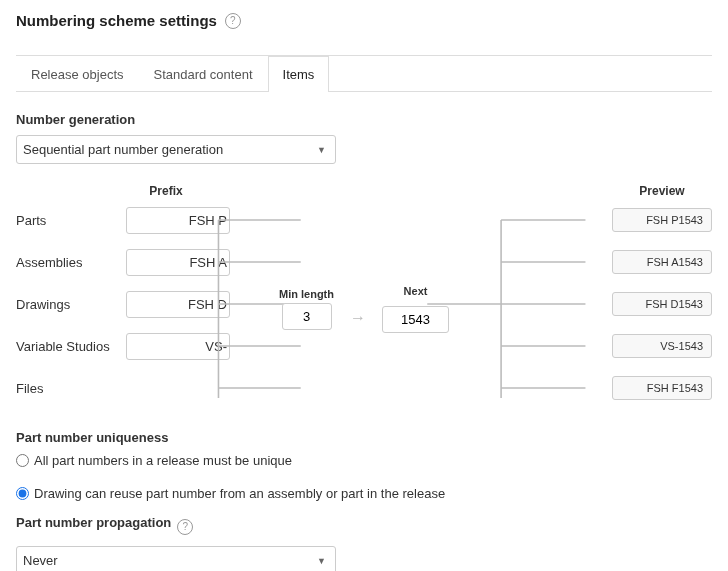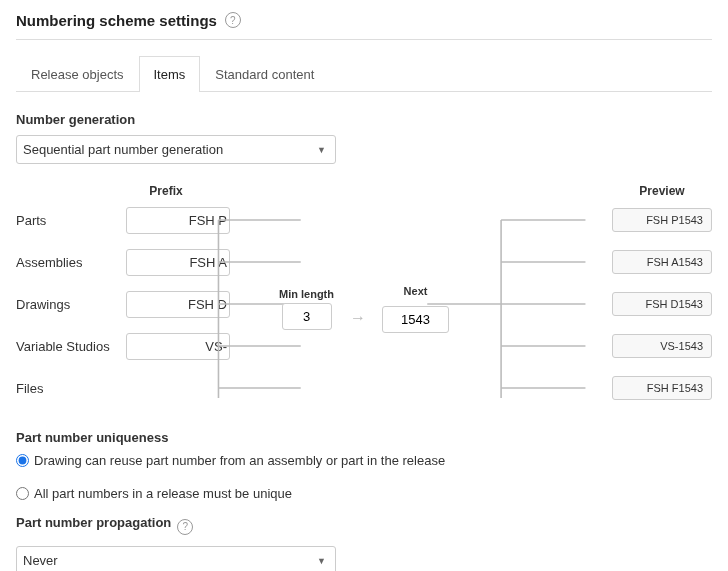--- a/index.html
+++ b/index.html
@@ -9,25 +9,25 @@
       background: #fff;
       color: #333;
       width: 728px;
       min-height: 571px;
     }
     .page-container {
       padding: 12px 16px 16px;
     }
     .page-title-row {
       display: flex;
-      align-items: flex-start;
+      align-items: center;
       gap: 8px;
-      padding-bottom: 10px;
+      padding-bottom: 26px;
       border-bottom: 1px solid #ddd;
-      margin-bottom: 16px;
+      margin-bottom: 0;
     }
     .page-title {
       font-size: 15px;
       font-weight: 600;
       color: #222;
     }
     .help-icon {
       width: 16px;
       height: 16px;
       border-radius: 50%;
@@ -170,22 +170,22 @@
 <body>
 
 <div class="page-container">
   <div class="page-title-row">
     <span class="page-title">Numbering scheme settings</span>
     <span class="help-icon">?</span>
   </div>
 
   <div class="tabs">
     <div class="tab">Release objects</div>
+    <div class="tab">Standard content</div>
     <div class="tab active">Items</div>
-    <div class="tab">Standard content</div>
   </div>
 
   <div class="section-label">Number generation</div>
   <div class="select-wrapper">
     <select>
       <option>Sequential part number generation</option>
     </select>
   </div>
 
   
@@ -268,26 +268,26 @@
         <input type="text" style="width: 67px; padding: 5px 8px; border: 1px solid rgb(204, 204, 204); border-radius: 3px; font-size: 13px; text-align: center; background: rgb(255, 255, 255);" value="1543">
       </div>
     </div>
   </div>
 
   
   <div class="uniqueness-section">
     <div class="section-label">Part number uniqueness</div>
     <div class="radio-group">
       <label class="radio-item">
+        <input type="radio" name="uniqueness" style="">
+        <span>All part numbers in a release must be unique</span>
+      </label>
+      <label class="radio-item">
         <input type="radio" name="uniqueness" checked="" style="">
         <span>Drawing can reuse part number from an assembly or part in the release</span>
-      </label>
-      <label class="radio-item">
-        <input type="radio" name="uniqueness" style="">
-        <span>All part numbers in a release must be unique</span>
       </label>
     </div>
   </div>
 
   
   <div class="propagation-section">
     <div class="prop-label-row">
       <span class="section-label">Part number propagation</span>
       <span class="help-icon">?</span>
     </div>

